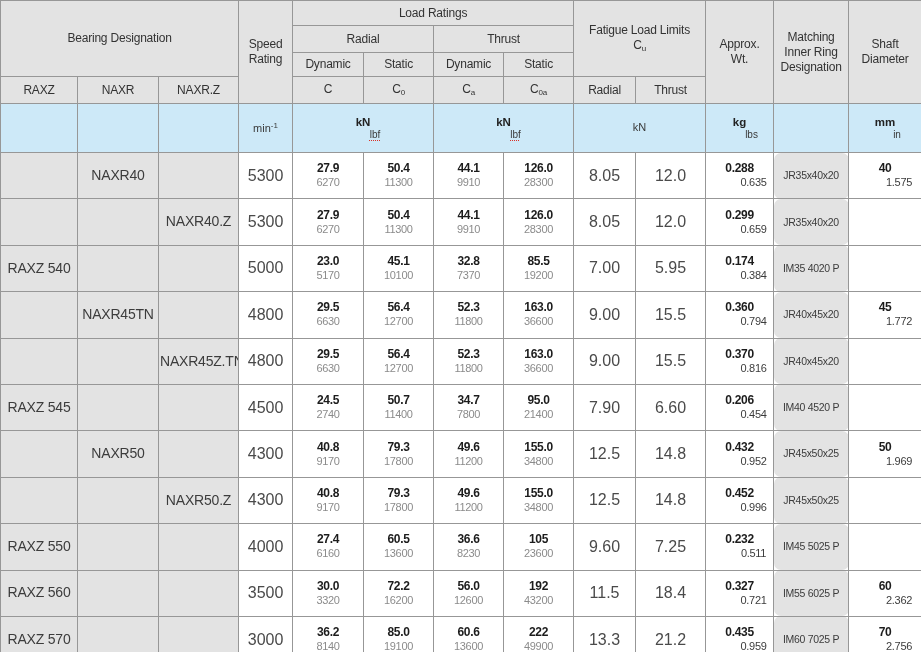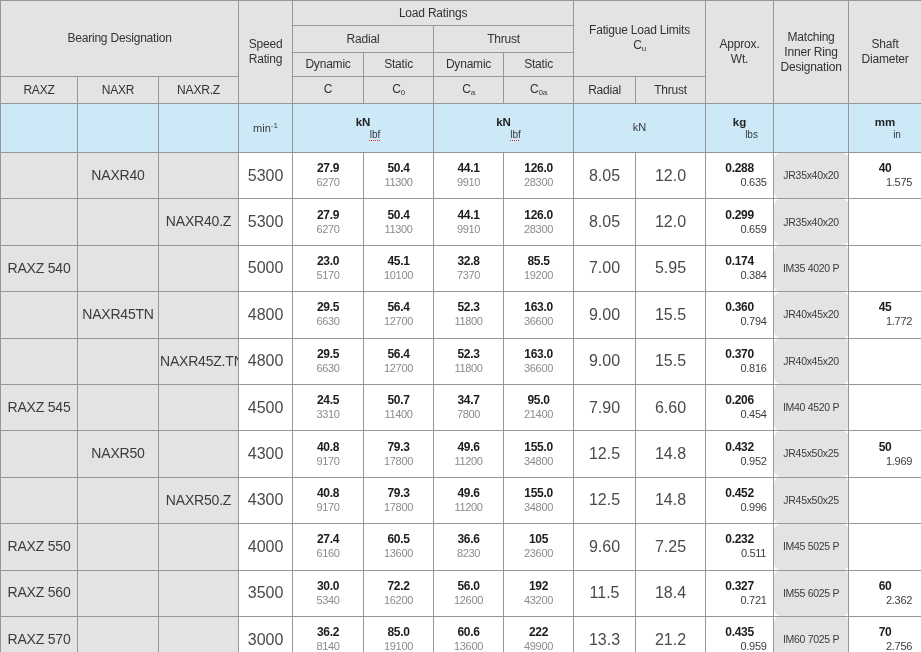--- a/index.html
+++ b/index.html
@@ -306,21 +306,21 @@
       <span class="v-bot"></span>
     </td>
   </tr>
       <tr class="data-row">
     <td class="des">RAXZ 545</td>
     <td class="des"></td>
     <td class="des"></td>
     <td class="num">4500</td>
     <td>
       <span class="v-top">24.5</span>
-      <span class="v-bot">3310</span>
+      <span class="v-bot">2740</span>
     </td>
     <td>
       <span class="v-top">50.7</span>
       <span class="v-bot">11400</span>
     </td>
     <td>
       <span class="v-top">34.7</span>
       <span class="v-bot">7800</span>
     </td>
     <td>
@@ -438,21 +438,21 @@
       <span class="v-bot"></span>
     </td>
   </tr>
       <tr class="data-row">
     <td class="des">RAXZ 560</td>
     <td class="des"></td>
     <td class="des"></td>
     <td class="num">3500</td>
     <td>
       <span class="v-top">30.0</span>
-      <span class="v-bot">5340</span>
+      <span class="v-bot">3320</span>
     </td>
     <td>
       <span class="v-top">72.2</span>
       <span class="v-bot">16200</span>
     </td>
     <td>
       <span class="v-top">56.0</span>
       <span class="v-bot">12600</span>
     </td>
     <td>

